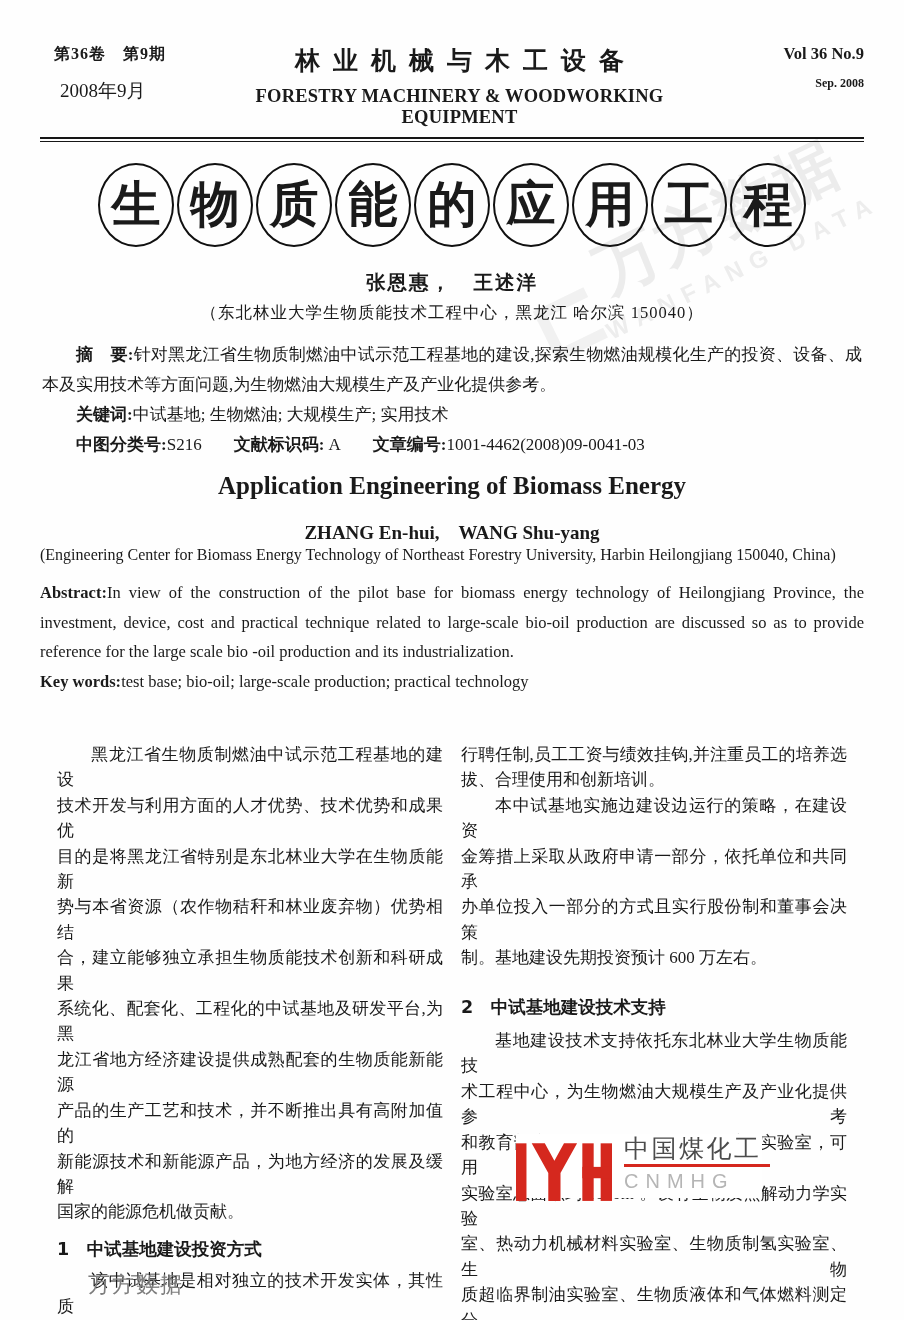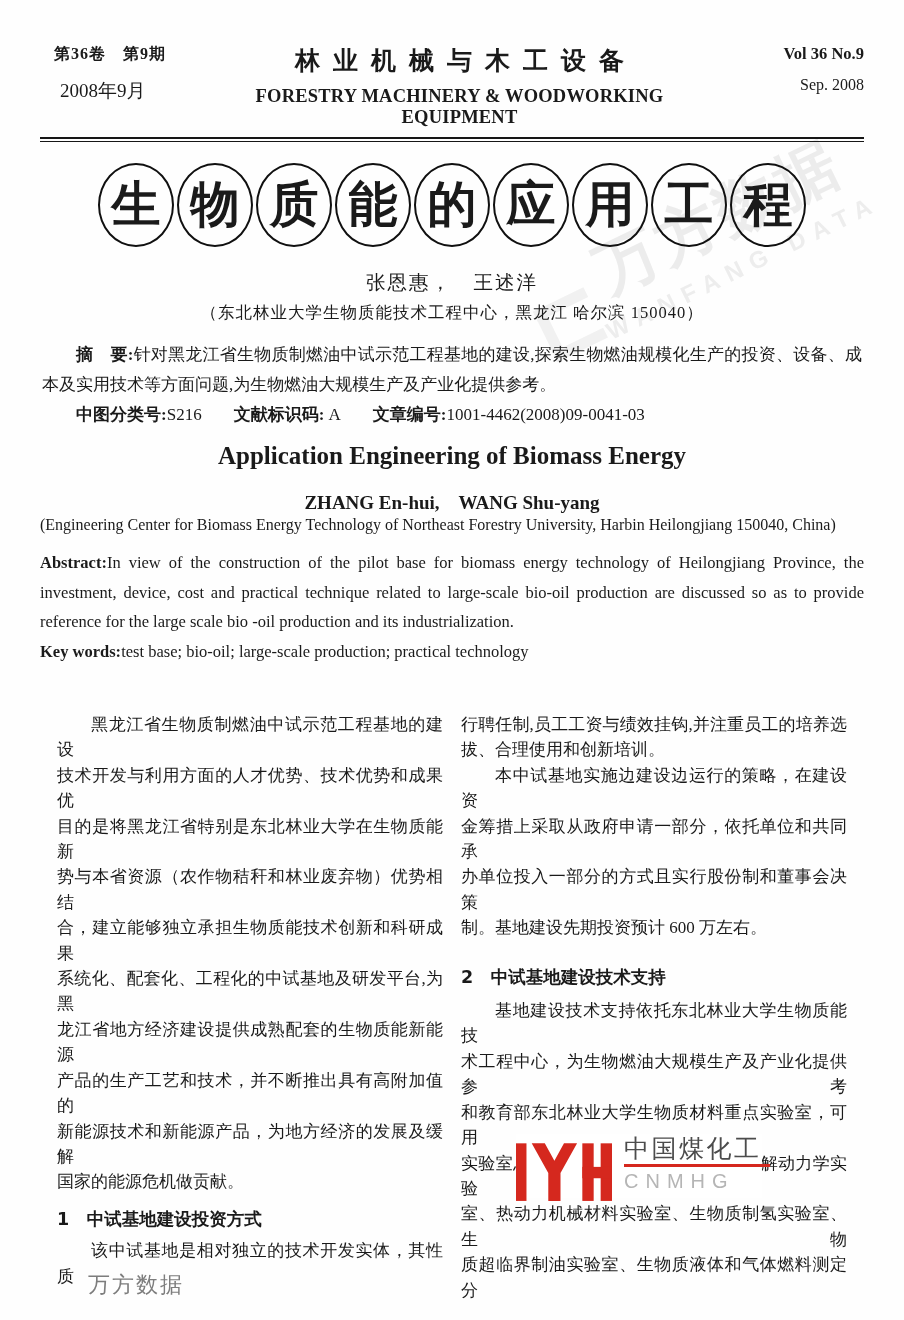--- a/index.html
+++ b/index.html
@@ -14,31 +14,31 @@
   
   .header-row { display:flex; align-items:flex-start; }
   .h-left { width:165px; padding-left:14px; }
   .h-center { flex:1; text-align:center; }
   .h-right { width:150px; text-align:right; }
   .h-cn-issue { font-size:16px; font-weight:bold; letter-spacing:1px; }
   .h-cn-date { font-size:19px; margin-top:13px; padding-left:6px; }
   .h-journal-cn { font-size:25px; font-weight:bold; letter-spacing:13px; text-indent:13px; font-family:"DejaVu Sans","Liberation Sans",sans-serif; }
   .h-journal-en { font-size:18.5px; font-weight:bold; margin-top:9px; letter-spacing:0.2px; }
   .h-vol { font-size:16.5px; font-weight:bold; }
-  .h-sep { font-size:16px; font-weight:normal; margin-top:12px; }
+  .h-sep { font-size:12px; font-weight:bold; margin-top:12px; }
   .double-rule { margin-top:9px; height:5px; border-top:2.5px solid #161616; border-bottom:1.5px solid #161616; }
 
   
   .title-row { margin-top:21px; display:flex; justify-content:center; gap:3px; }
   .circle-char {
     width:76px; height:84px; border:2.5px solid #101010; border-radius:50%;
     display:flex; align-items:center; justify-content:center;
     font-size:49px; font-weight:bold; font-family:"DejaVu Sans","Liberation Sans",sans-serif;
   }
-  .authors-cn { margin-top:22px; text-align:center; font-size:19.5px; font-weight:normal; font-family:"DejaVu Sans","Liberation Sans",sans-serif; letter-spacing:2px; }
+  .authors-cn { margin-top:22px; text-align:center; font-size:19.5px; font-weight:bold; font-family:"DejaVu Sans","Liberation Sans",sans-serif; letter-spacing:2px; }
   .affil-cn { margin-top:6px; text-align:center; font-size:16.5px; letter-spacing:1px; }
 
   
   .abs-cn { margin-top:16px; padding:0 2px; font-size:17px; line-height:30px; }
   .abs-cn p { text-align:justify; }
   .abs-cn .indent { text-indent:2em; }
   .abs-cn b { font-weight:bold; }
   .meta-pair { margin-right:32px;margin-top:8px; }
   .meta-pair:last-child { margin-right:0; }
 
@@ -120,20 +120,21 @@
         <span class="circle-char" data-name="title-char-circle">用</span>
         <span class="circle-char" data-name="title-char-circle">工</span>
         <span class="circle-char" data-name="title-char-circle">程</span>
       </div>
 
     <div class="authors-cn" data-name="authors-cn">张恩惠，　王述洋</div>
     <div class="affil-cn" data-name="affiliation-cn">（东北林业大学生物质能技术工程中心，黑龙江 哈尔滨 150040）</div>
 
     <div class="abs-cn" data-name="abstract-block-cn">
       <p class="indent" data-name="abstract-cn"><b data-name="abstract-cn-label">摘　要:</b><span data-name="abstract-cn-text">针对黑龙江省生物质制燃油中试示范工程基地的建设,探索生物燃油规模化生产的投资、设备、成本及实用技术等方面问题,为生物燃油大规模生产及产业化提供参考。</span></p>
+      <p class="indent" data-name="keywords-cn"><b data-name="keywords-cn-label">关键词:</b><span data-name="keywords-cn-text">中试基地; 生物燃油; 大规模生产; 实用技术</span></p>
       <p class="indent" data-name="meta-line"><span class="meta-pair" data-name="clc-number"><b data-name="clc-label">中图分类号:</b><span data-name="clc-value">S216</span></span><span class="meta-pair" data-name="document-code"><b data-name="doc-code-label">文献标识码:</b><span data-name="doc-code-value"> A</span></span><span class="meta-pair" data-name="article-id"><b data-name="article-id-label">文章编号:</b><span data-name="article-id-value">1001-4462(2008)09-0041-03</span></span></p>
     </div>
 
     <div class="title-en" data-name="article-title-en">Application Engineering of Biomass Energy</div>
     <div class="authors-en" data-name="authors-en">ZHANG En-hui,　WANG Shu-yang</div>
     <div class="affil-en" data-name="affiliation-en">(Engineering Center for Biomass Energy Technology of Northeast Forestry University, Harbin Heilongjiang 150040, China)</div>
 
     <div class="abs-en" data-name="abstract-block-en">
       <p class="abs-body" data-name="abstract-en"><b data-name="abstract-en-label">Abstract:</b><span data-name="abstract-en-text">In view of the construction of the pilot base for biomass energy technology of Heilongjiang Province, the investment, device, cost and practical technique related to large-scale bio-oil production are discussed so as to provide reference for the large scale bio -oil production and its industrialization.</span></p>
       <p data-name="keywords-en"><b data-name="keywords-en-label">Key words:</b><span data-name="keywords-en-text">test base; bio-oil; large-scale production; practical technology</span></p>

